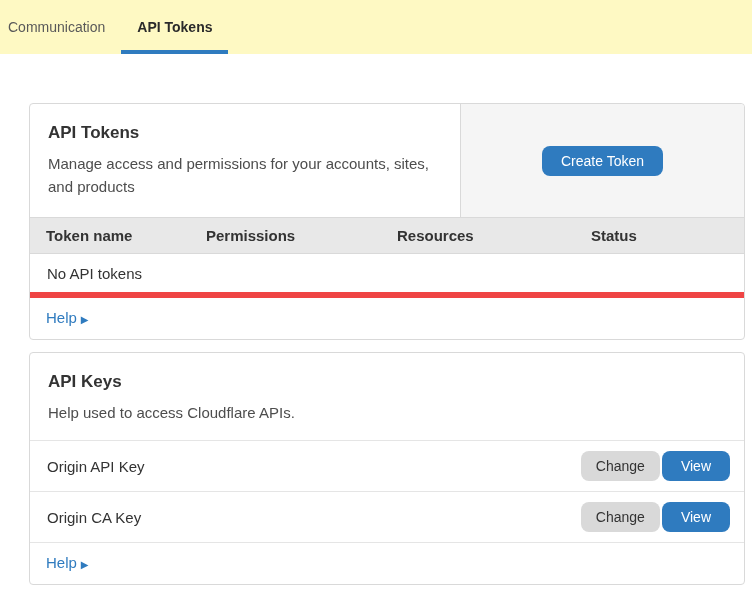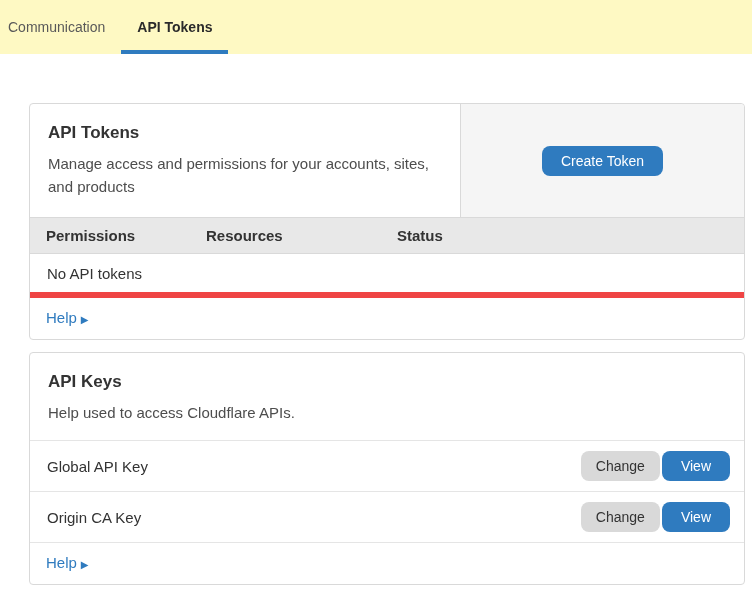--- a/index.html
+++ b/index.html
@@ -162,40 +162,41 @@
       <div class="left">
         <h2 class="card-title">API Tokens</h2>
         <p class="card-desc">Manage access and permissions for your accounts, sites, and products</p>
       </div>
       <div class="right">
         <button class="btn btn-primary">Create Token</button>
       </div>
     </div>
 
     <div class="table-header">
+      <div class="th">Token name</div>
       <div class="th">Permissions</div>
       <div class="th">Resources</div>
       <div class="th">Status</div>
     </div>
 
     <div class="empty-row">No API tokens</div>
 
     <div class="card-footer">
       <a class="help-link"><span>Help</span><span class="help-arrow">▶</span></a>
     </div>
   </section>
 
   <section class="card">
     <div class="simple-header">
       <h2 class="card-title">API Keys</h2>
       <p class="card-desc">Help used to access Cloudflare APIs.</p>
     </div>
 
     <div class="key-row">
-      <span>Global API Key</span>
+      <span>Origin API Key</span>
       <span class="key-actions">
         <button class="btn btn-gray">Change</button>
         <button class="btn btn-primary">View</button>
       </span>
     </div>
 
     <div class="key-row">
       <span>Origin CA Key</span>
       <span class="key-actions">
         <button class="btn btn-gray">Change</button>

